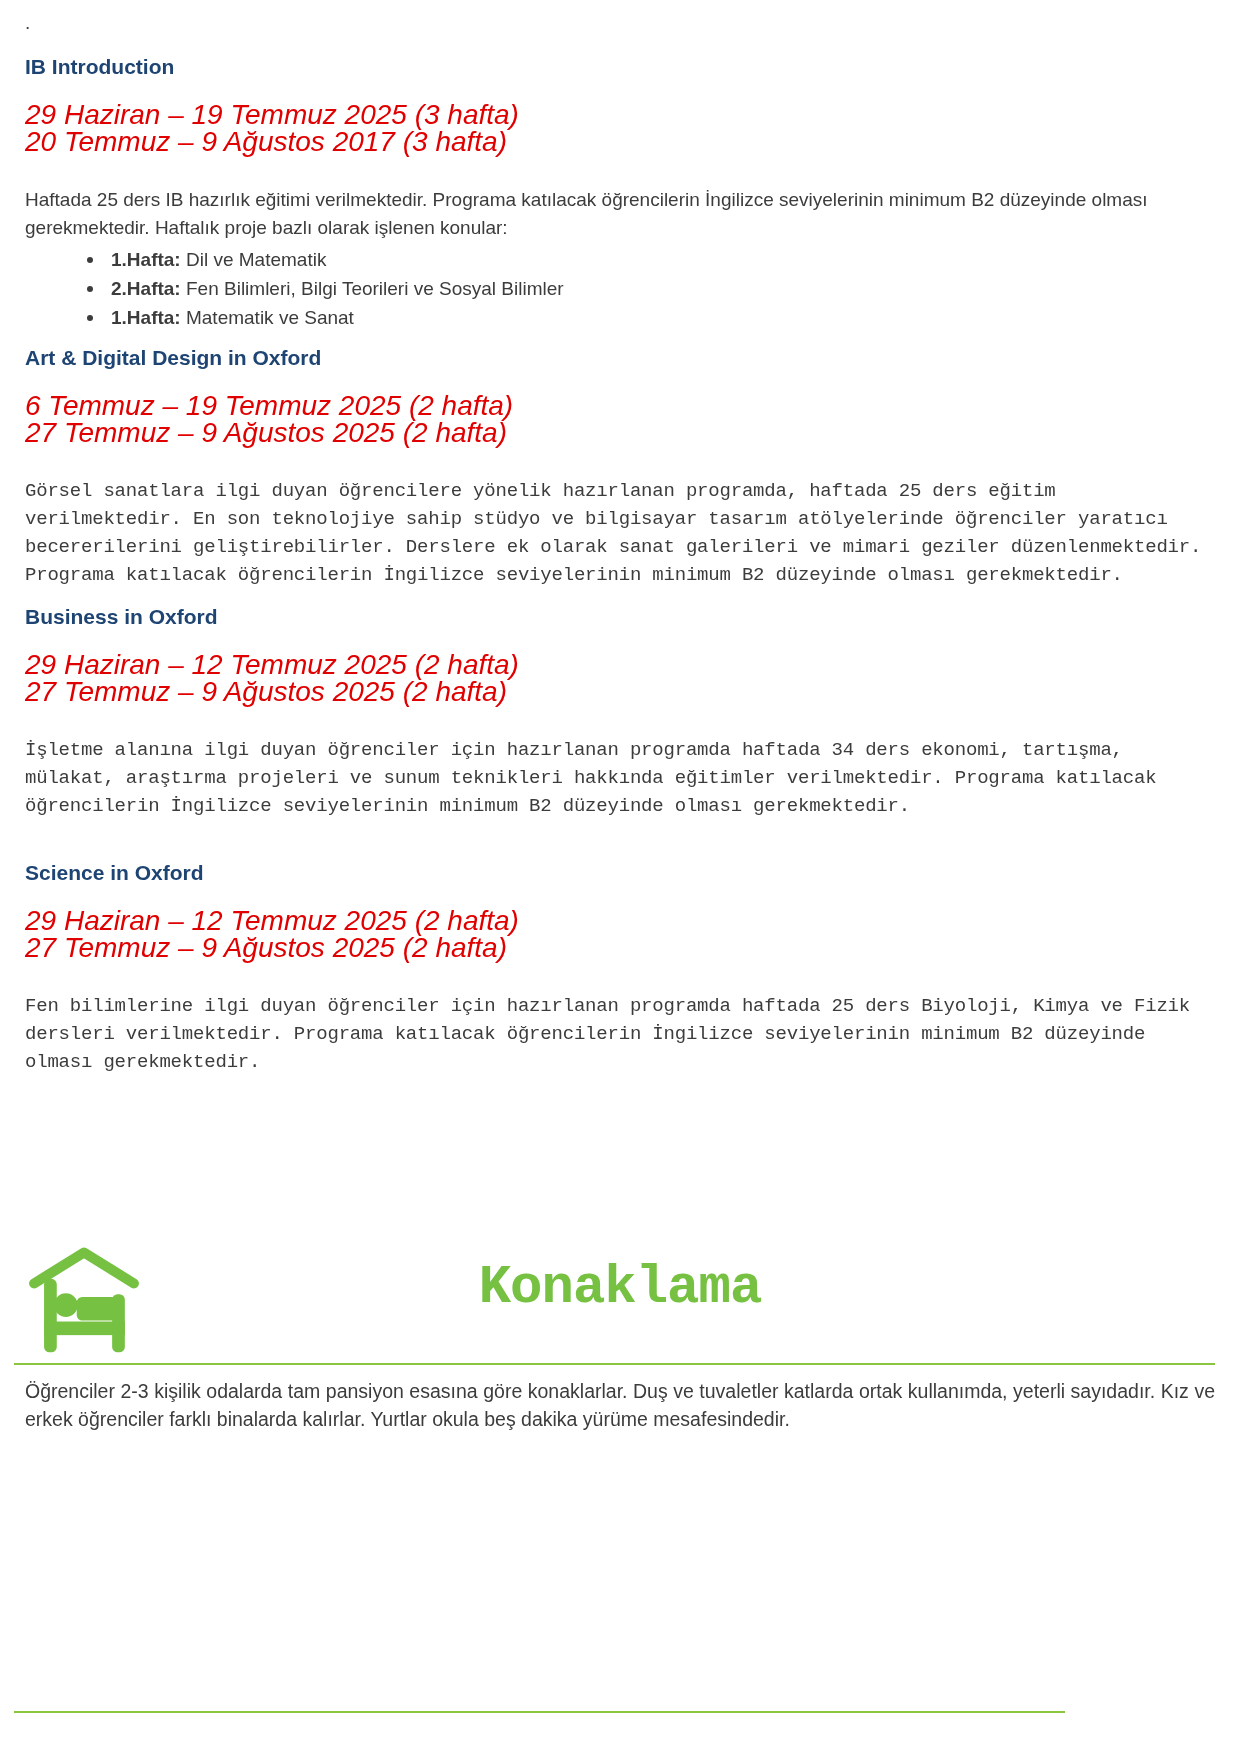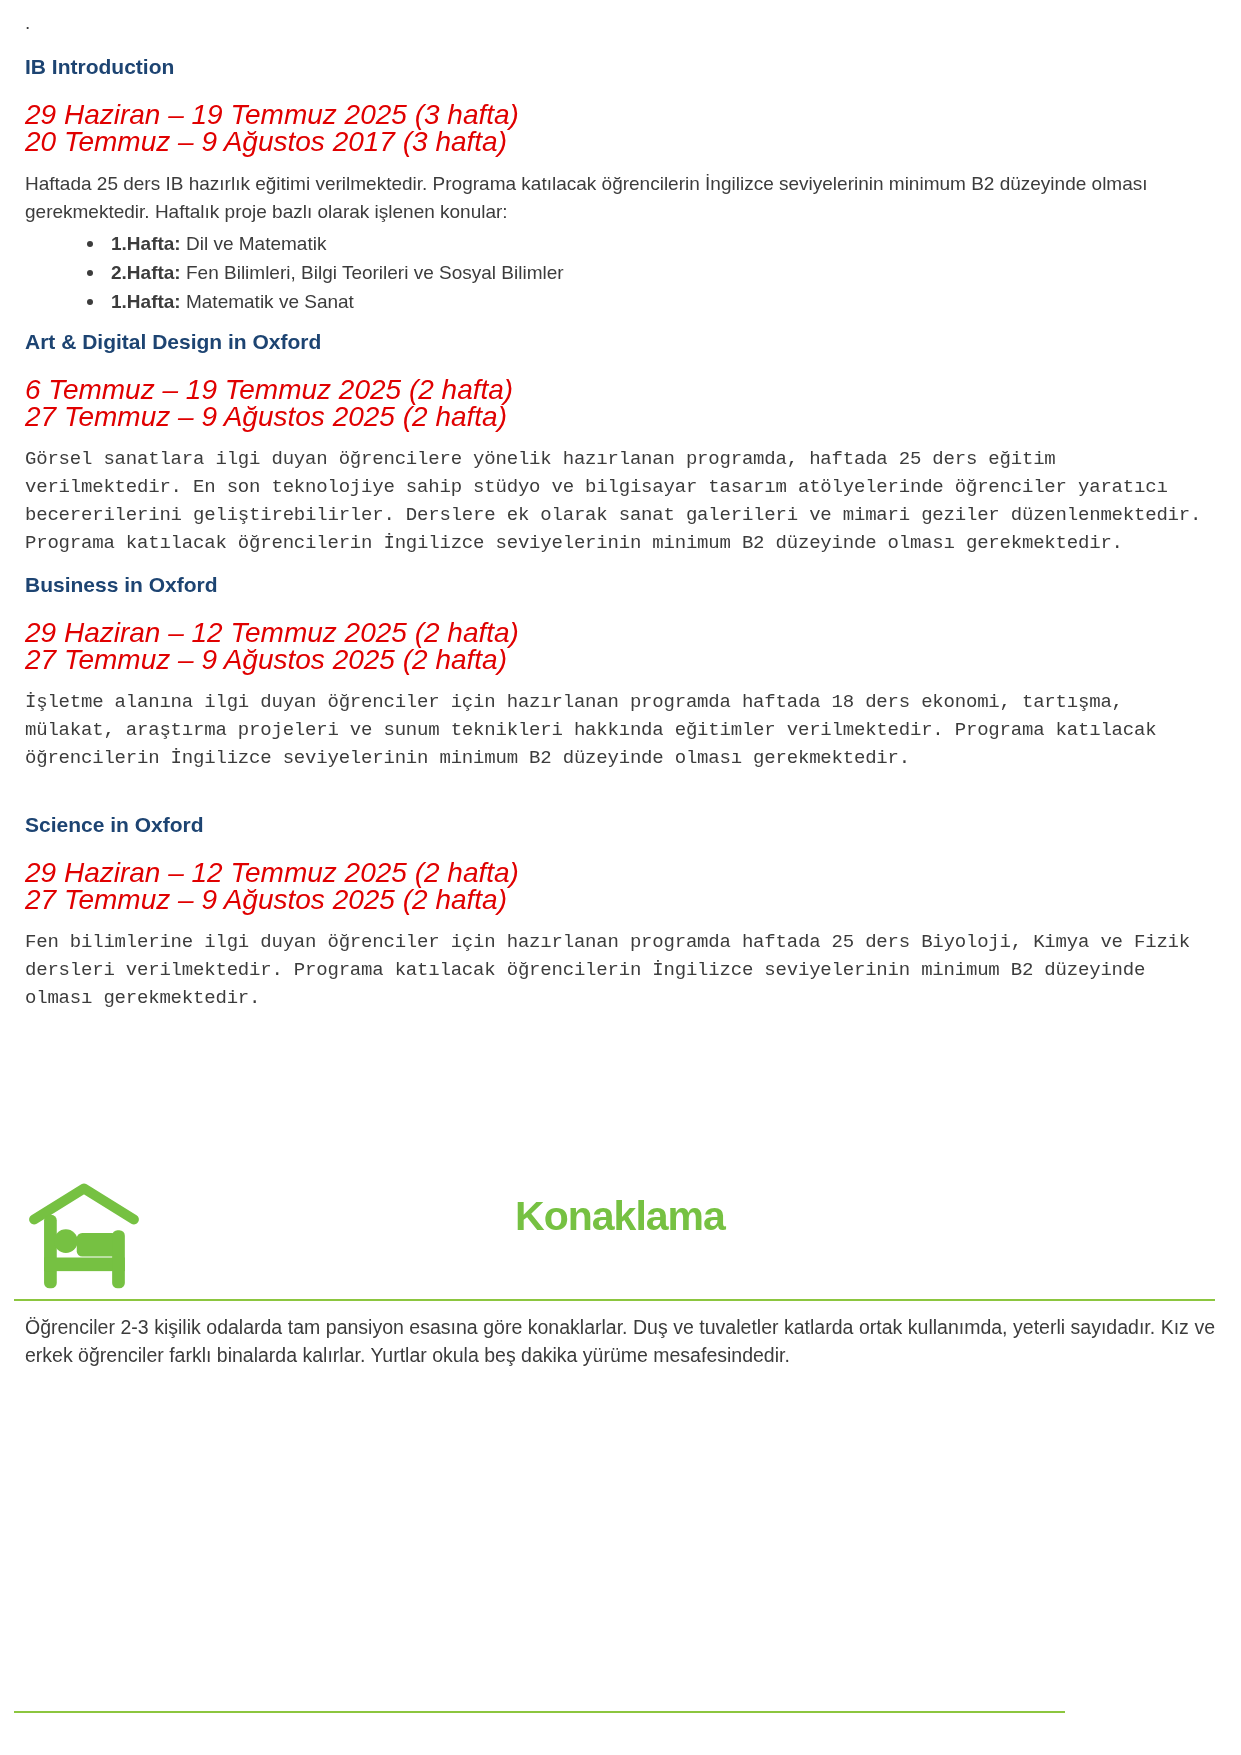--- a/index.html
+++ b/index.html
@@ -34,21 +34,21 @@
   .dates {
     margin-top: 21px;
     color: #e00000;
     font-style: italic;
     font-size: 28px;
     line-height: 27px;
   }
   .dates div { white-space: nowrap; }
 
   .para {
-    margin-top: 15px;
+    margin-top: 31px;
     font-size: 19px;
     line-height: 28px;
     color: #3c3c3c;
   }
   .para.narrow { letter-spacing: -0.2px; font-family: Liberation Mono, monospace; }
 
   .bullets { margin-top: 3px; }
   .bullet-row {
     display: flex;
     align-items: flex-start;
@@ -73,24 +73,25 @@
   .lodging-icon {
     position: absolute;
     left: 0; top: 0;
     width: 118px; height: 128px;
   }
   .banner-title {
     position: absolute;
     left: 0; right: 0;
     top: 24px;
     text-align: center;
-    font-size: 41px;
+    font-size: 54px;
     font-weight: bold;
     color: #76c142;
     letter-spacing: -1px;
+    font-family: Liberation Mono, monospace;
   }
   .green-rule {
     height: 2px;
     background: #8cc63f;
     border: none;
     margin: 2px 0 0 -11px;
     width: 1201px;
   }
   .para-justified {
     margin-top: 12px;
@@ -142,21 +143,21 @@
       <div>6 Temmuz – 19 Temmuz 2025 (2 hafta)</div>
       <div>27 Temmuz – 9 Ağustos 2025 (2 hafta)</div>
     </div>
     <div class="para narrow">Görsel sanatlara ilgi duyan öğrencilere yönelik hazırlanan programda, haftada 25 ders eğitim verilmektedir. En son teknolojiye sahip stüdyo ve bilgisayar tasarım atölyelerinde öğrenciler yaratıcı becererilerini geliştirebilirler. Derslere ek olarak sanat galerileri ve mimari geziler düzenlenmektedir. Programa katılacak öğrencilerin İngilizce seviyelerinin minimum B2 düzeyinde olması gerekmektedir.</div>
 
     <div class="section-heading h-bus">Business in Oxford</div>
     <div class="dates">
       <div>29 Haziran – 12 Temmuz 2025 (2 hafta)</div>
       <div>27 Temmuz – 9 Ağustos 2025 (2 hafta)</div>
     </div>
-    <div class="para narrow">İşletme alanına ilgi duyan öğrenciler için hazırlanan programda haftada 18 ders ekonomi, tartışma, mülakat, araştırma projeleri ve sunum teknikleri hakkında eğitimler verilmektedir. Programa katılacak öğrencilerin İngilizce seviyelerinin minimum B2 düzeyinde olması gerekmektedir.</div>
+    <div class="para narrow">İşletme alanına ilgi duyan öğrenciler için hazırlanan programda haftada 34 ders ekonomi, tartışma, mülakat, araştırma projeleri ve sunum teknikleri hakkında eğitimler verilmektedir. Programa katılacak öğrencilerin İngilizce seviyelerinin minimum B2 düzeyinde olması gerekmektedir.</div>
 
     <div class="section-heading h-sci">Science in Oxford</div>
     <div class="dates">
       <div>29 Haziran – 12 Temmuz 2025 (2 hafta)</div>
       <div>27 Temmuz – 9 Ağustos 2025 (2 hafta)</div>
     </div>
     <div class="para narrow">Fen bilimlerine ilgi duyan öğrenciler için hazırlanan programda haftada 25 ders Biyoloji, Kimya ve Fizik dersleri verilmektedir. Programa katılacak öğrencilerin İngilizce seviyelerinin minimum B2 düzeyinde olması gerekmektedir.</div>
 
     <div class="banner">
       <svg class="lodging-icon" viewBox="0 0 130 130" xmlns="http://www.w3.org/2000/svg" aria-hidden="true">

